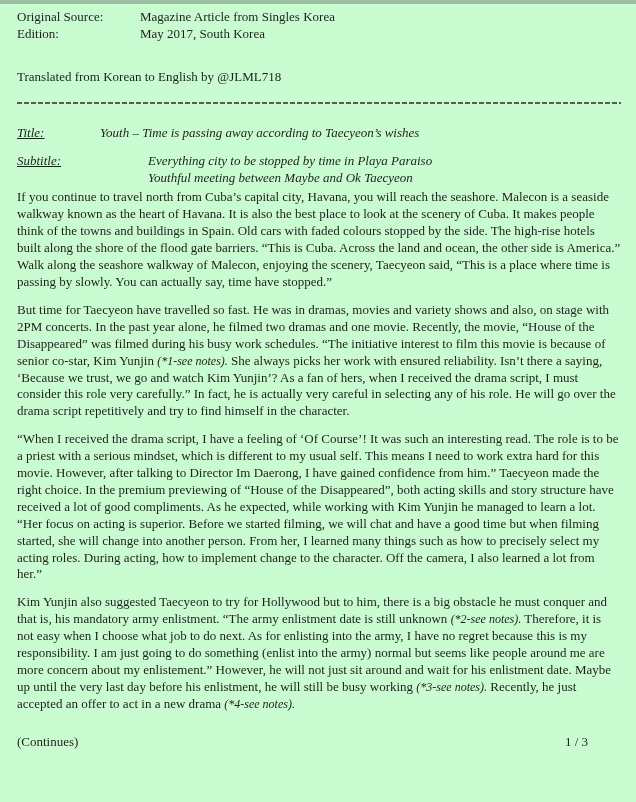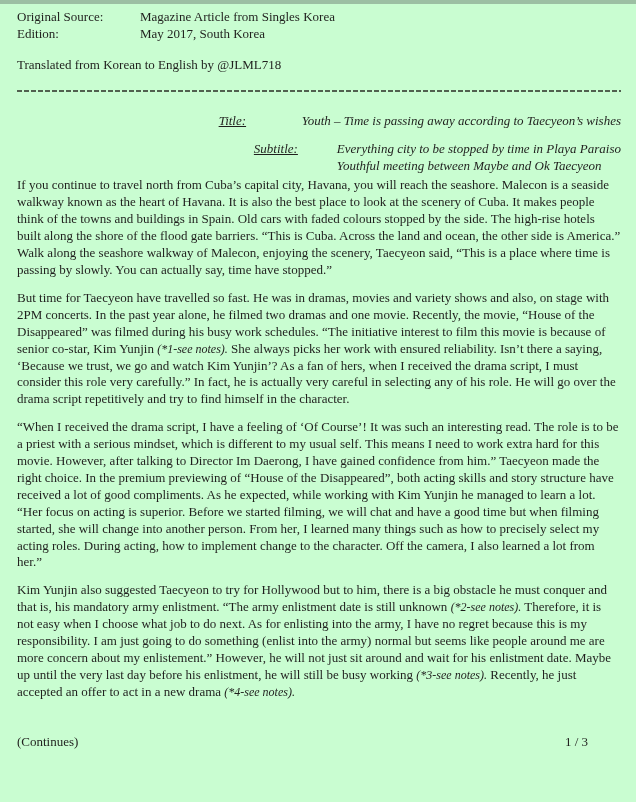--- a/index.html
+++ b/index.html
@@ -17,28 +17,28 @@
     overflow: hidden;
   }
   .top-edge {
     position: absolute;
     top: 0; left: 0; right: 0;
     height: 4px;
     background: #9cbfa3;
   }
   .meta-row { white-space: nowrap; }
   .meta-label { display: inline-block; width: 123px; }
-  .translator { margin-top: 14px; }
+  .translator { margin-top: 26px; }
   .divider {
     margin-top: 16px;
     height: 2px;
     background: repeating-linear-gradient(90deg, #51604f 0 5px, rgba(0,0,0,0) 5px 7px);
   }
-  .title-row { display: flex; margin-top: 21px; justify-content: flex-end; }
-  .title-row.subtitle { margin-top: 11px; }
+  .title-row { display: flex; margin-top: 21px; }
+  .title-row.subtitle { margin-top: 11px; gap: 48px; }
   .t-label {
     flex: 0 0 83px;
     width: 83px;
     font-style: italic;
     text-decoration: underline;
   }
   .t-value { font-style: italic; }
   .article { margin-top: 3px; }
   .para { margin: 0 0 11px 0; text-align: left; }
   .note-run { font-style: italic; font-size: 12px; }

